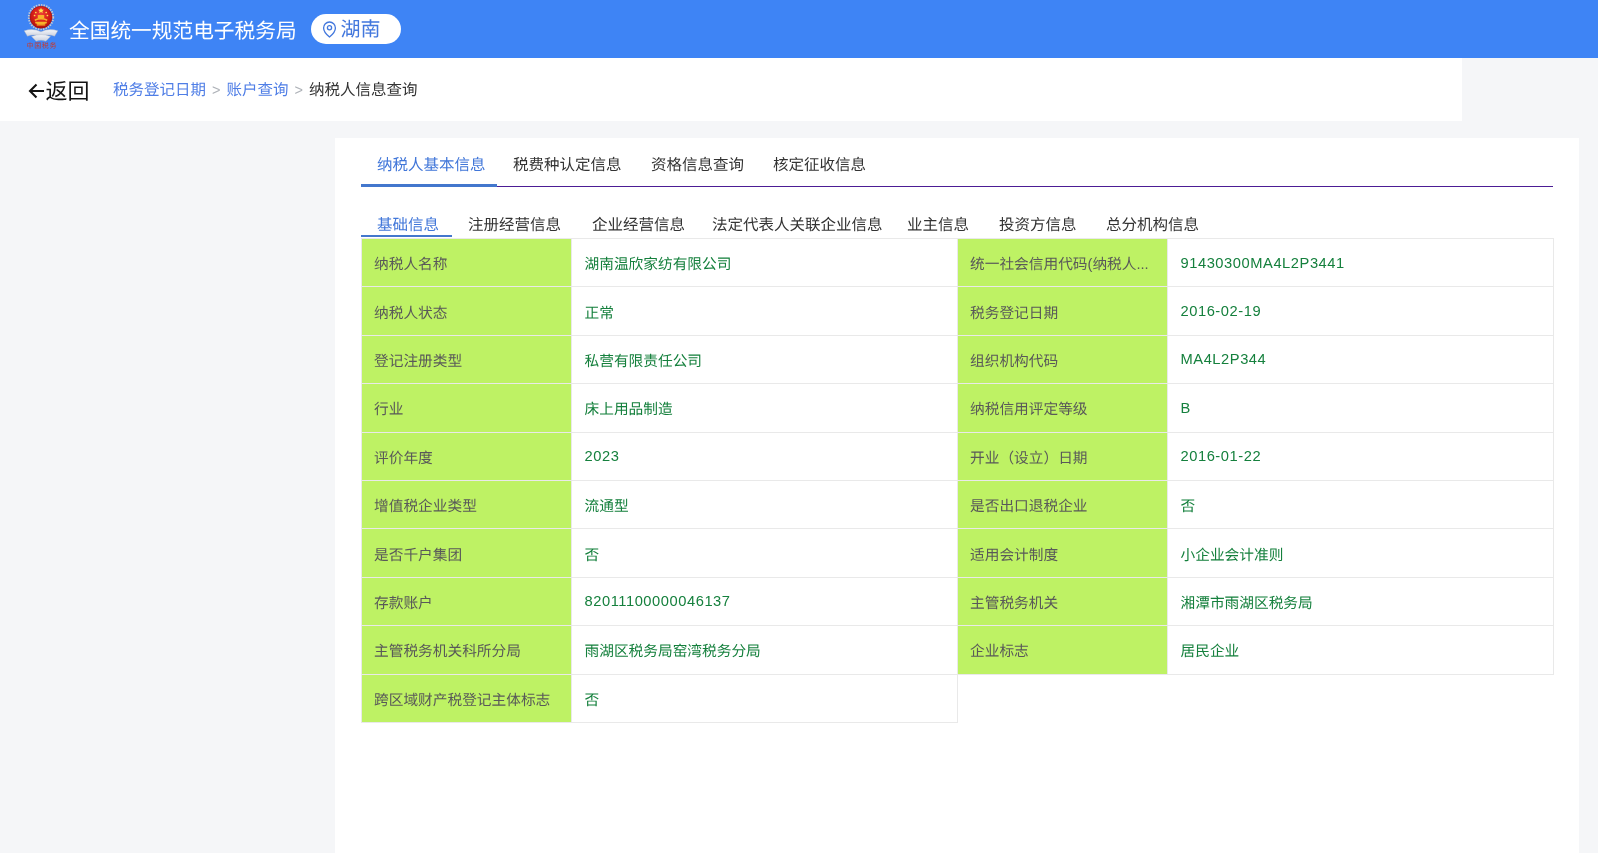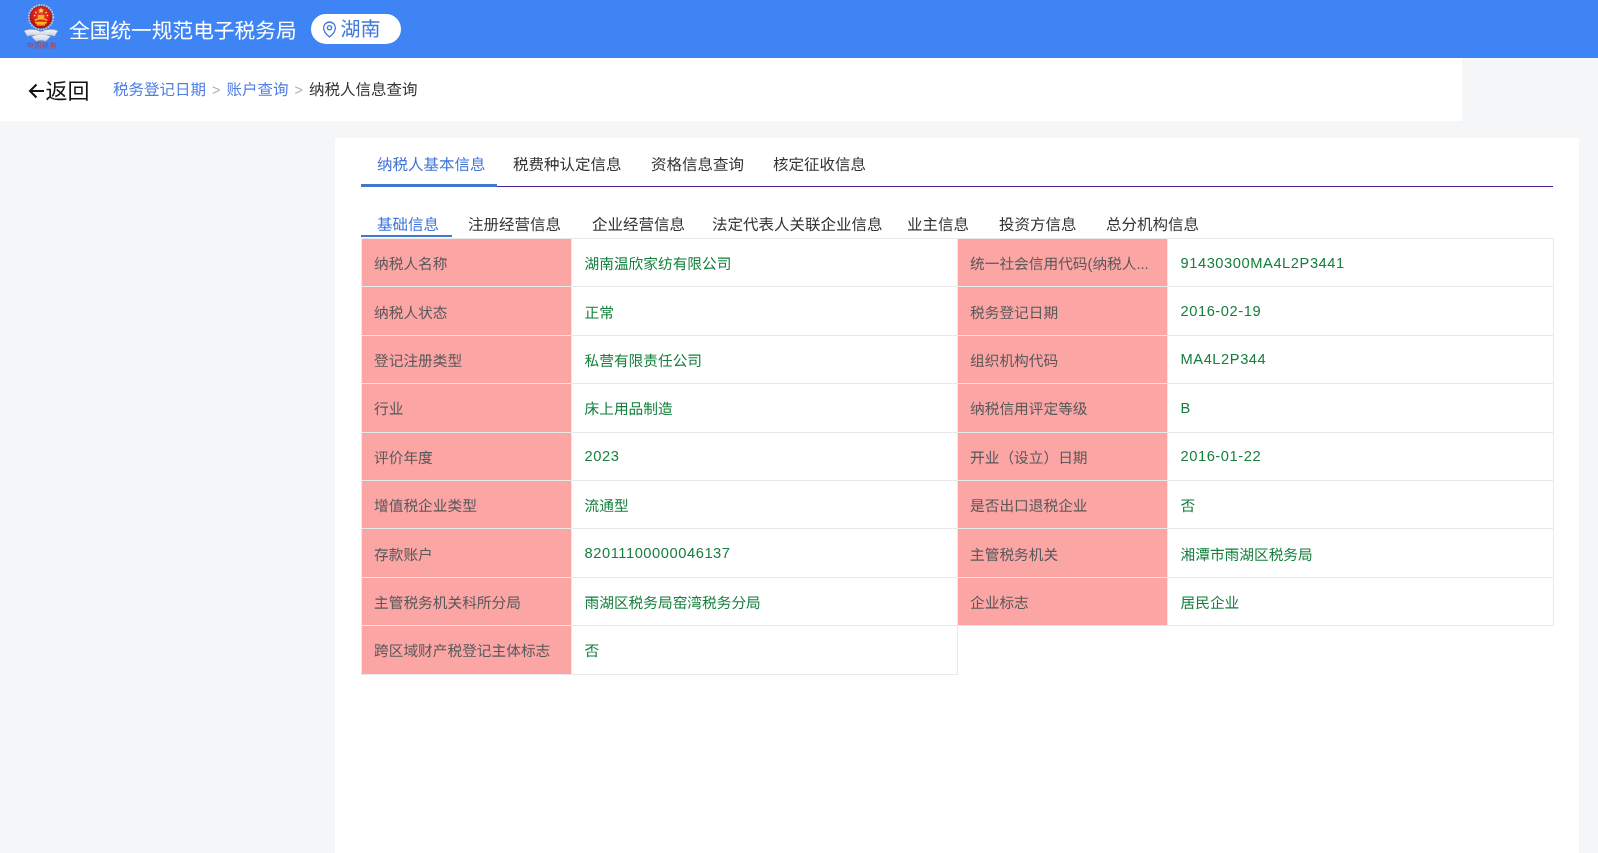--- a/index.html
+++ b/index.html
@@ -36,21 +36,21 @@
 
   
   .tabs2 { position:absolute; left:361px; top:187px; width:1192px; height:50px; }
   .tabs2 .tab { position:absolute; top:0; height:50px; line-height:56px; font-size:15.5px; color:#333333; padding:10px 16px; }
   .tabs2 .tab.act { color:#4076d9; }
   .bar2 { position:absolute; left:361px; top:235px; width:91px; height:2px; background:#4377cd; }
 
   
   table.info { position:absolute; left:361px; top:238px; border-collapse:collapse; table-layout:fixed; }
   table.info td { border:1px solid #e9e9e9; height:48.4px; font-size:14.7px; vertical-align:middle; }
-  td.lbl { width:210px; background:#fca5a5; color:#595959; padding-left:12px; }
+  td.lbl { width:210px; background:#bef264; color:#595959; padding-left:12px; }
   td.val { width:386px; background:#ffffff; color:#15803d; padding-left:12.5px; }
   table.info td.none { border:none; background:transparent; }
   .num { letter-spacing:0.55px; }
 </style>
 </head>
 <body>
 <div id="stage">
 
   <div class="hdr">
     <svg class="hdr-logo" width="38" height="47" viewBox="0 0 38 47">
@@ -155,20 +155,26 @@
           <td class="lbl">开业（设立）日期</td>
           <td class="val"><span class="num">2016-01-22</span></td>
         </tr>
     <tr>
           <td class="lbl">增值税企业类型</td>
           <td class="val">流通型</td>
           <td class="lbl">是否出口退税企业</td>
           <td class="val">否</td>
         </tr>
     <tr>
+          <td class="lbl">是否千户集团</td>
+          <td class="val">否</td>
+          <td class="lbl">适用会计制度</td>
+          <td class="val">小企业会计准则</td>
+        </tr>
+    <tr>
           <td class="lbl">存款账户</td>
           <td class="val"><span class="num">82011100000046137</span></td>
           <td class="lbl">主管税务机关</td>
           <td class="val">湘潭市雨湖区税务局</td>
         </tr>
     <tr>
           <td class="lbl">主管税务机关科所分局</td>
           <td class="val">雨湖区税务局窑湾税务分局</td>
           <td class="lbl">企业标志</td>
           <td class="val">居民企业</td>

